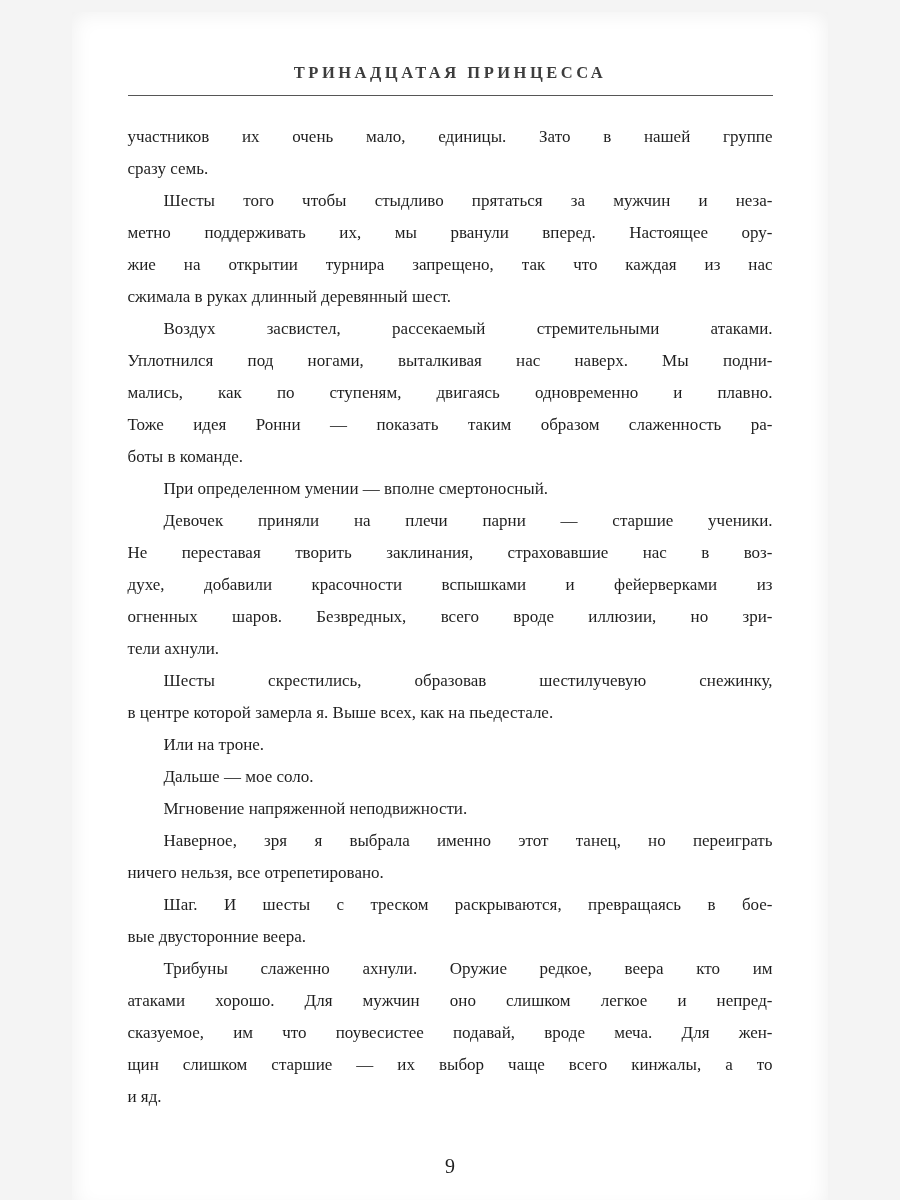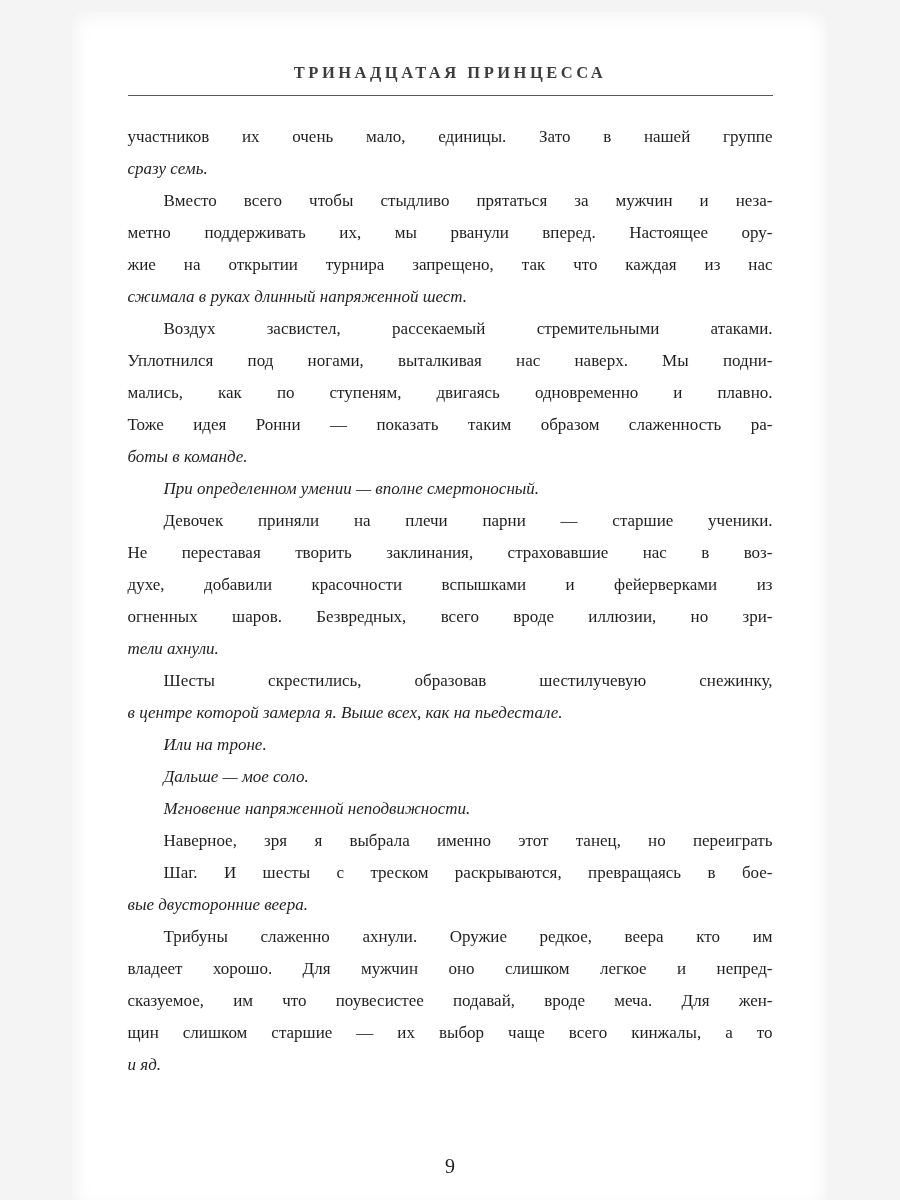--- a/index.html
+++ b/index.html
@@ -50,21 +50,20 @@
   .paragraph{
     margin:0;
   }
   .line{
     text-align:justify;
     text-align-last:justify;
   }
   .line.last{
     text-align:right;
     text-align-last:left;
-    font-style:italic;
   }
   .line.indent{
     text-indent:36px;
   }
   .page-number{
     position:absolute;
     bottom:34px;
     left:0;
     width:100%;
     text-align:center;
@@ -80,24 +79,24 @@
     <div class="header-title">ТРИНАДЦАТАЯ ПРИНЦЕССА</div>
     <div class="header-rule"></div>
   </div>
 
   <div class="text-body">
       <div class="paragraph">
         <div class="line">участников их очень мало, единицы. Зато в нашей группе</div>
         <div class="line last">сразу семь.</div>
       </div>
       <div class="paragraph">
-        <div class="line indent">Вместо всего чтобы стыдливо прятаться за мужчин и неза-</div>
+        <div class="line indent">Шесты того чтобы стыдливо прятаться за мужчин и неза-</div>
         <div class="line">метно поддерживать их, мы рванули вперед. Настоящее ору-</div>
         <div class="line">жие на открытии турнира запрещено, так что каждая из нас</div>
-        <div class="line last">сжимала в руках длинный напряженной шест.</div>
+        <div class="line last">сжимала в руках длинный деревянный шест.</div>
       </div>
       <div class="paragraph">
         <div class="line indent">Воздух засвистел, рассекаемый стремительными атаками.</div>
         <div class="line">Уплотнился под ногами, выталкивая нас наверх. Мы подни-</div>
         <div class="line">мались, как по ступеням, двигаясь одновременно и плавно.</div>
         <div class="line">Тоже идея Ронни — показать таким образом слаженность ра-</div>
         <div class="line last">боты в команде.</div>
       </div>
       <div class="paragraph">
         <div class="line last indent">При определенном умении — вполне смертоносный.</div>
@@ -117,28 +116,29 @@
         <div class="line last indent">Или на троне.</div>
       </div>
       <div class="paragraph">
         <div class="line last indent">Дальше — мое соло.</div>
       </div>
       <div class="paragraph">
         <div class="line last indent">Мгновение напряженной неподвижности.</div>
       </div>
       <div class="paragraph">
         <div class="line indent">Наверное, зря я выбрала именно этот танец, но переиграть</div>
+        <div class="line last">ничего нельзя, все отрепетировано.</div>
       </div>
       <div class="paragraph">
         <div class="line indent">Шаг. И шесты с треском раскрываются, превращаясь в бое-</div>
         <div class="line last">вые двусторонние веера.</div>
       </div>
       <div class="paragraph">
         <div class="line indent">Трибуны слаженно ахнули. Оружие редкое, веера кто им</div>
-        <div class="line">владеет хорошо. Для мужчин оно слишком легкое и непред-</div>
+        <div class="line">атаками хорошо. Для мужчин оно слишком легкое и непред-</div>
         <div class="line">сказуемое, им что поувесистее подавай, вроде меча. Для жен-</div>
         <div class="line">щин слишком старшие — их выбор чаще всего кинжалы, а то</div>
         <div class="line last">и яд.</div>
       </div>
     </div>
 
   <div class="page-number">9</div>
 </div>
 
 </body></html>

